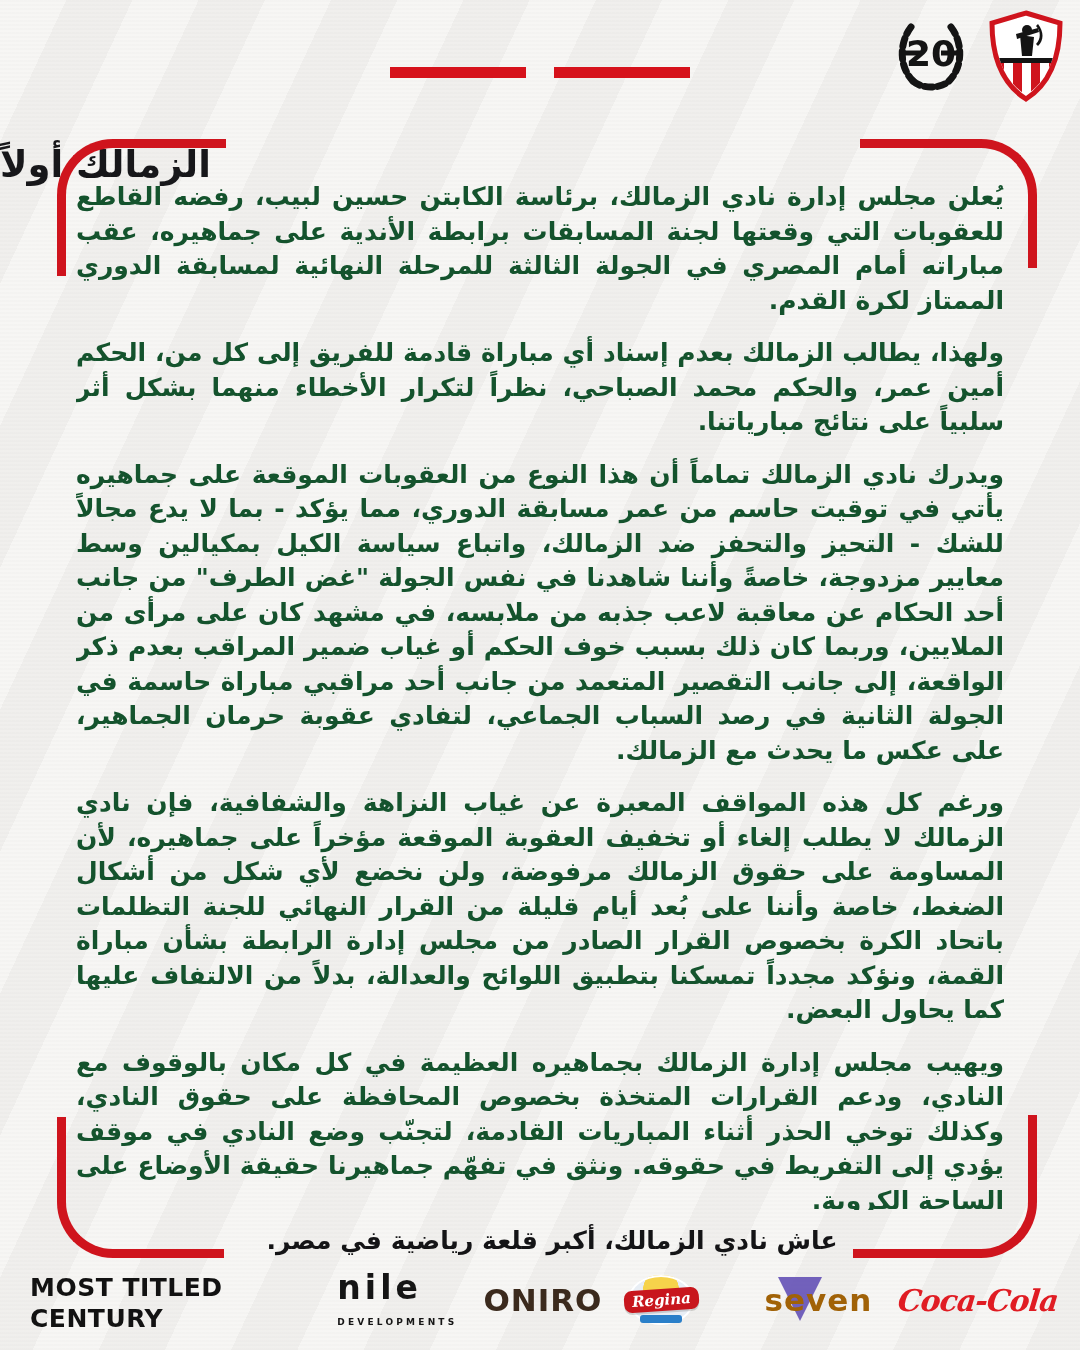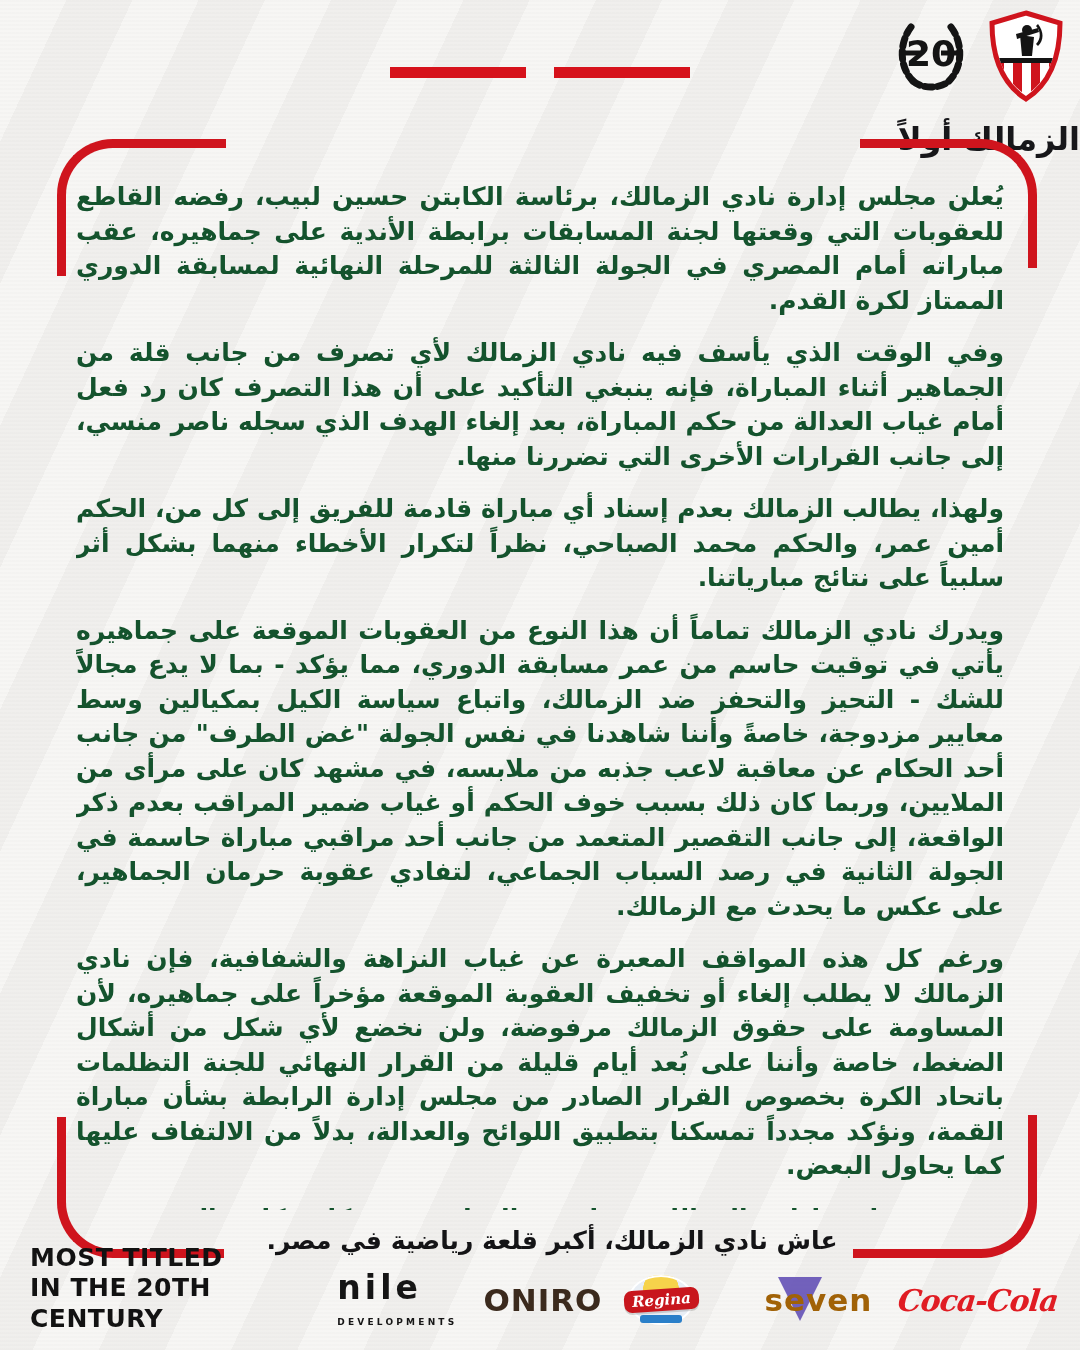--- a/index.html
+++ b/index.html
@@ -32,22 +32,22 @@
     position:absolute;top:0;left:0;width:100%;height:130px;
     display:flex;align-items:center;justify-content:center;gap:28px;
     direction:rtl;
   }
   .title-dash{width:136px;height:11px;background:#d6121b;margin-top:14px;}
   .page-title{
     font-size:95px;line-height:1;font-weight:bold;color:#e0101a;
     margin:0;letter-spacing:-2px;
   }
   .subtitle{
-    position:absolute;top:120px;left:0;width:100%;
-    text-align:right;font-size:32px;font-weight:bold;color:#17171a;
+    position:absolute;top:143px;left:0;width:100%;
+    text-align:left;font-size:37px;font-weight:bold;color:#17171a;
     direction:rtl;
   }
 
   
   .badges{position:absolute;top:10px;right:14px;display:flex;align-items:center;gap:17px;}
   .badge{display:block;}
 
   
   .bracket{position:absolute;border:0 solid #cf141d;}
   .br-tl{left:57px;top:139px;width:160px;height:128px;
@@ -167,31 +167,29 @@
     </span>
   </div>
 
   <div class="bracket br-tl"></div>
   <div class="bracket br-tr"></div>
   <div class="bracket br-bl"></div>
   <div class="bracket br-br"></div>
 
   <div class="statement">
     <p>يُعلن مجلس إدارة نادي الزمالك، برئاسة الكابتن حسين لبيب، رفضه القاطع للعقوبات التي وقعتها لجنة المسابقات برابطة الأندية على جماهيره، عقب مباراته أمام المصري في الجولة الثالثة للمرحلة النهائية لمسابقة الدوري الممتاز لكرة القدم.</p>
-    <p>وفي الوقت الذي يأسف فيه نادي الزمالك لأي تصرف من جانب قلة من الجماهير أثناء المباراة، فإنه ينبغي التأكيد على أن هذا التصرف كان رد فعل أمام غياب العدالة من حكم المباراة، بعد إلغاء الهدف الذي سجله ناصر منسي، إلى جانب القرارات الأخرى التي تضررنا منها.</p>
     <p>ولهذا، يطالب الزمالك بعدم إسناد أي مباراة قادمة للفريق إلى كل من، الحكم أمين عمر، والحكم محمد الصباحي، نظراً لتكرار الأخطاء منهما بشكل أثر سلبياً على نتائج مبارياتنا.</p>
     <p>ويدرك نادي الزمالك تماماً أن هذا النوع من العقوبات الموقعة على جماهيره يأتي في توقيت حاسم من عمر مسابقة الدوري، مما يؤكد - بما لا يدع مجالاً للشك - التحيز والتحفز ضد الزمالك، واتباع سياسة الكيل بمكيالين وسط معايير مزدوجة، خاصةً وأننا شاهدنا في نفس الجولة "غض الطرف" من جانب أحد الحكام عن معاقبة لاعب جذبه من ملابسه، في مشهد كان على مرأى من الملايين، وربما كان ذلك بسبب خوف الحكم أو غياب ضمير المراقب بعدم ذكر الواقعة، إلى جانب التقصير المتعمد من جانب أحد مراقبي مباراة حاسمة في الجولة الثانية في رصد السباب الجماعي، لتفادي عقوبة حرمان الجماهير، على عكس ما يحدث مع الزمالك.</p>
     <p>ورغم كل هذه المواقف المعبرة عن غياب النزاهة والشفافية، فإن نادي الزمالك لا يطلب إلغاء أو تخفيف العقوبة الموقعة مؤخراً على جماهيره، لأن المساومة على حقوق الزمالك مرفوضة، ولن نخضع لأي شكل من أشكال الضغط، خاصة وأننا على بُعد أيام قليلة من القرار النهائي للجنة التظلمات باتحاد الكرة بخصوص القرار الصادر من مجلس إدارة الرابطة بشأن مباراة القمة، ونؤكد مجدداً تمسكنا بتطبيق اللوائح والعدالة، بدلاً من الالتفاف عليها كما يحاول البعض.</p>
     <p>ويهيب مجلس إدارة الزمالك بجماهيره العظيمة في كل مكان بالوقوف مع النادي، ودعم القرارات المتخذة بخصوص المحافظة على حقوق النادي، وكذلك توخي الحذر أثناء المباريات القادمة، لتجنّب وضع النادي في موقف يؤدي إلى التفريط في حقوقه. ونثق في تفهّم جماهيرنا حقيقة الأوضاع على الساحة الكروية.</p>
   </div>
   <div class="closing">عاش نادي الزمالك، أكبر قلعة رياضية في مصر.</div>
 
   <div class="most-titled">
     <div>MOST TITLED</div>
-    <div>IN THE 20TH</div>
     <div>CENTURY</div>
   </div>
 
   <div class="sponsors">
     <div class="sp">
       <span class="nile-word">nile</span>
       <span class="nile-sub">DEVELOPMENTS</span>
     </div>
     <div class="sp">
       <span class="oniro-word">ONIRO</span>

